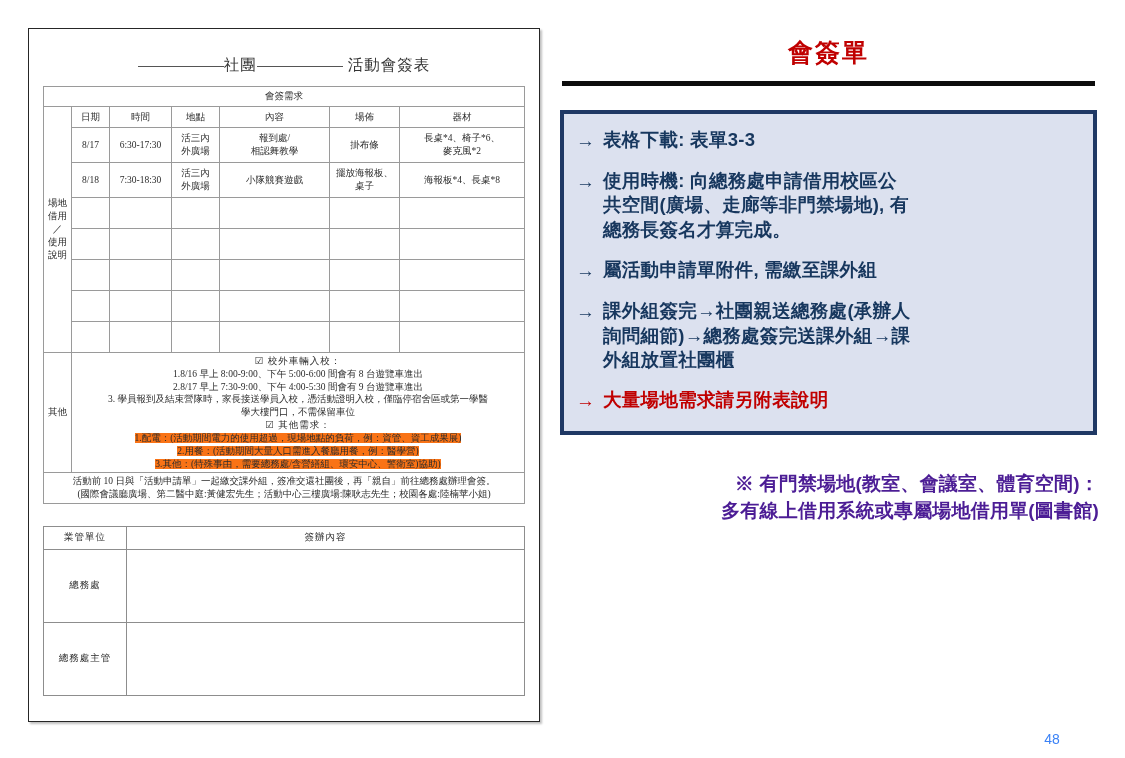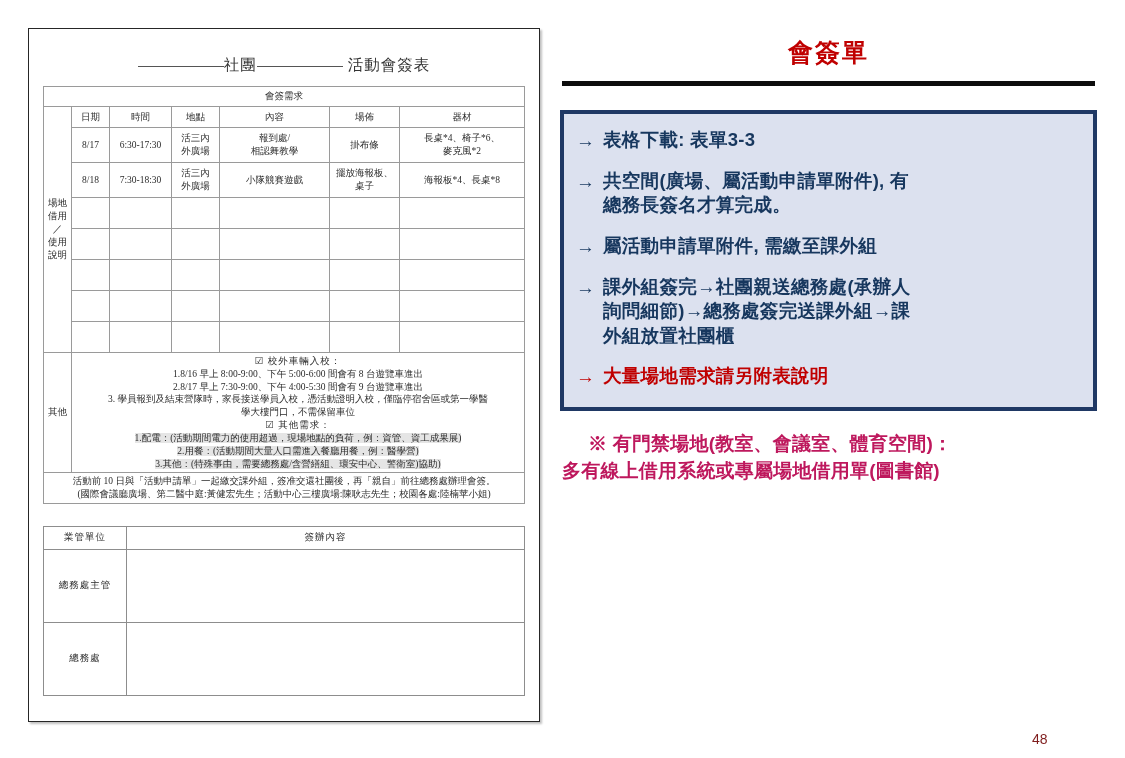--- a/index.html
+++ b/index.html
@@ -88,21 +88,21 @@
   td.datarow { height: 30px; }
   td.emptyrow { height: 26px; }
   td.noteblock {
     text-align: left;
     vertical-align: top;
     padding: 4px 5px 5px 5px;
     font-size: 9px;
     line-height: 1.72;
   }
   td.noteblock .chk { letter-spacing: 1px; }
-  td.noteblock .hl { background: #e5e5e5; margin-top: 9px; }
+  td.noteblock .hl { background: #f97316; margin-top: 9px; }
   td.footnote {
     text-align: left;
     font-size: 8.6px;
     line-height: 1.7;
     padding: 3px 4px;
   }
 
   table.signtable {
     border-collapse: collapse;
     width: 100%;
@@ -166,37 +166,38 @@
     flex: 0 0 auto;
     width: 27px;
     font-size: 19px;
     line-height: 1.32;
   }
   .bullet .btext { flex: 1 1 auto; }
   .bullet.red, .bullet.red .arrow { color: #C00000; }
   .bullet .sub { display: block; }
 
   #footnote-bottom {
-    margin: 20px 2px 0 6px;
-    color: #be185d;
+    margin: 36px 2px 0 6px;
+    color: #4c1d95;
     font-weight: bold;
     font-size: 19px;
     line-height: 1.42;
     letter-spacing: 0.2px;
+    text-align: right;
   }
   #footnote-bottom .l1 { display: block; padding-left: 26px; }
   #footnote-bottom .l2 { display: block; }
 
   #page-number {
     position: absolute;
     left: 1032px;
     top: 731px;
     width: 40px;
-    text-align: left;
-    color: #7f1d1d;
+    text-align: center;
+    color: #3b82f6;
     font-size: 14px;
     font-family: "Liberation Sans", sans-serif;
   }
 </style>
 </head>
 <body>
 
 <div id="slide">
 
   <div id="form-card">
@@ -336,25 +337,25 @@
         </tbody>
       </table>
 
       <table class="signtable">
         <tbody>
           <tr>
             <td class="hd unit">業管單位</td>
             <td class="hd">簽辦內容</td>
           </tr>
           <tr>
+            <td class="body unit">總務處</td>
+            <td class="body"></td>
+          </tr>
+          <tr>
             <td class="body unit">總務處主管</td>
-            <td class="body"></td>
-          </tr>
-          <tr>
-            <td class="body unit">總務處</td>
             <td class="body"></td>
           </tr>
         </tbody>
       </table>
 
     </div>
   </div>
 
   <div id="right">
 
@@ -366,21 +367,22 @@
       <div class="bullet">
         <span class="arrow">→</span>
         <span class="btext">
           <span class="sub">表格下載: 表單3-3</span>
         </span>
       </div>
 
       <div class="bullet">
         <span class="arrow">→</span>
         <span class="btext">
-          <span class="sub">共空間(廣場、屬活動申請單附件), 有</span>
+          <span class="sub">使用時機: 向總務處申請借用校區公</span>
+          <span class="sub">共空間(廣場、走廊等非門禁場地), 有</span>
           <span class="sub">總務長簽名才算完成。</span>
         </span>
       </div>
 
       <div class="bullet">
         <span class="arrow">→</span>
         <span class="btext">
           <span class="sub">屬活動申請單附件, 需繳至課外組</span>
         </span>
       </div>

